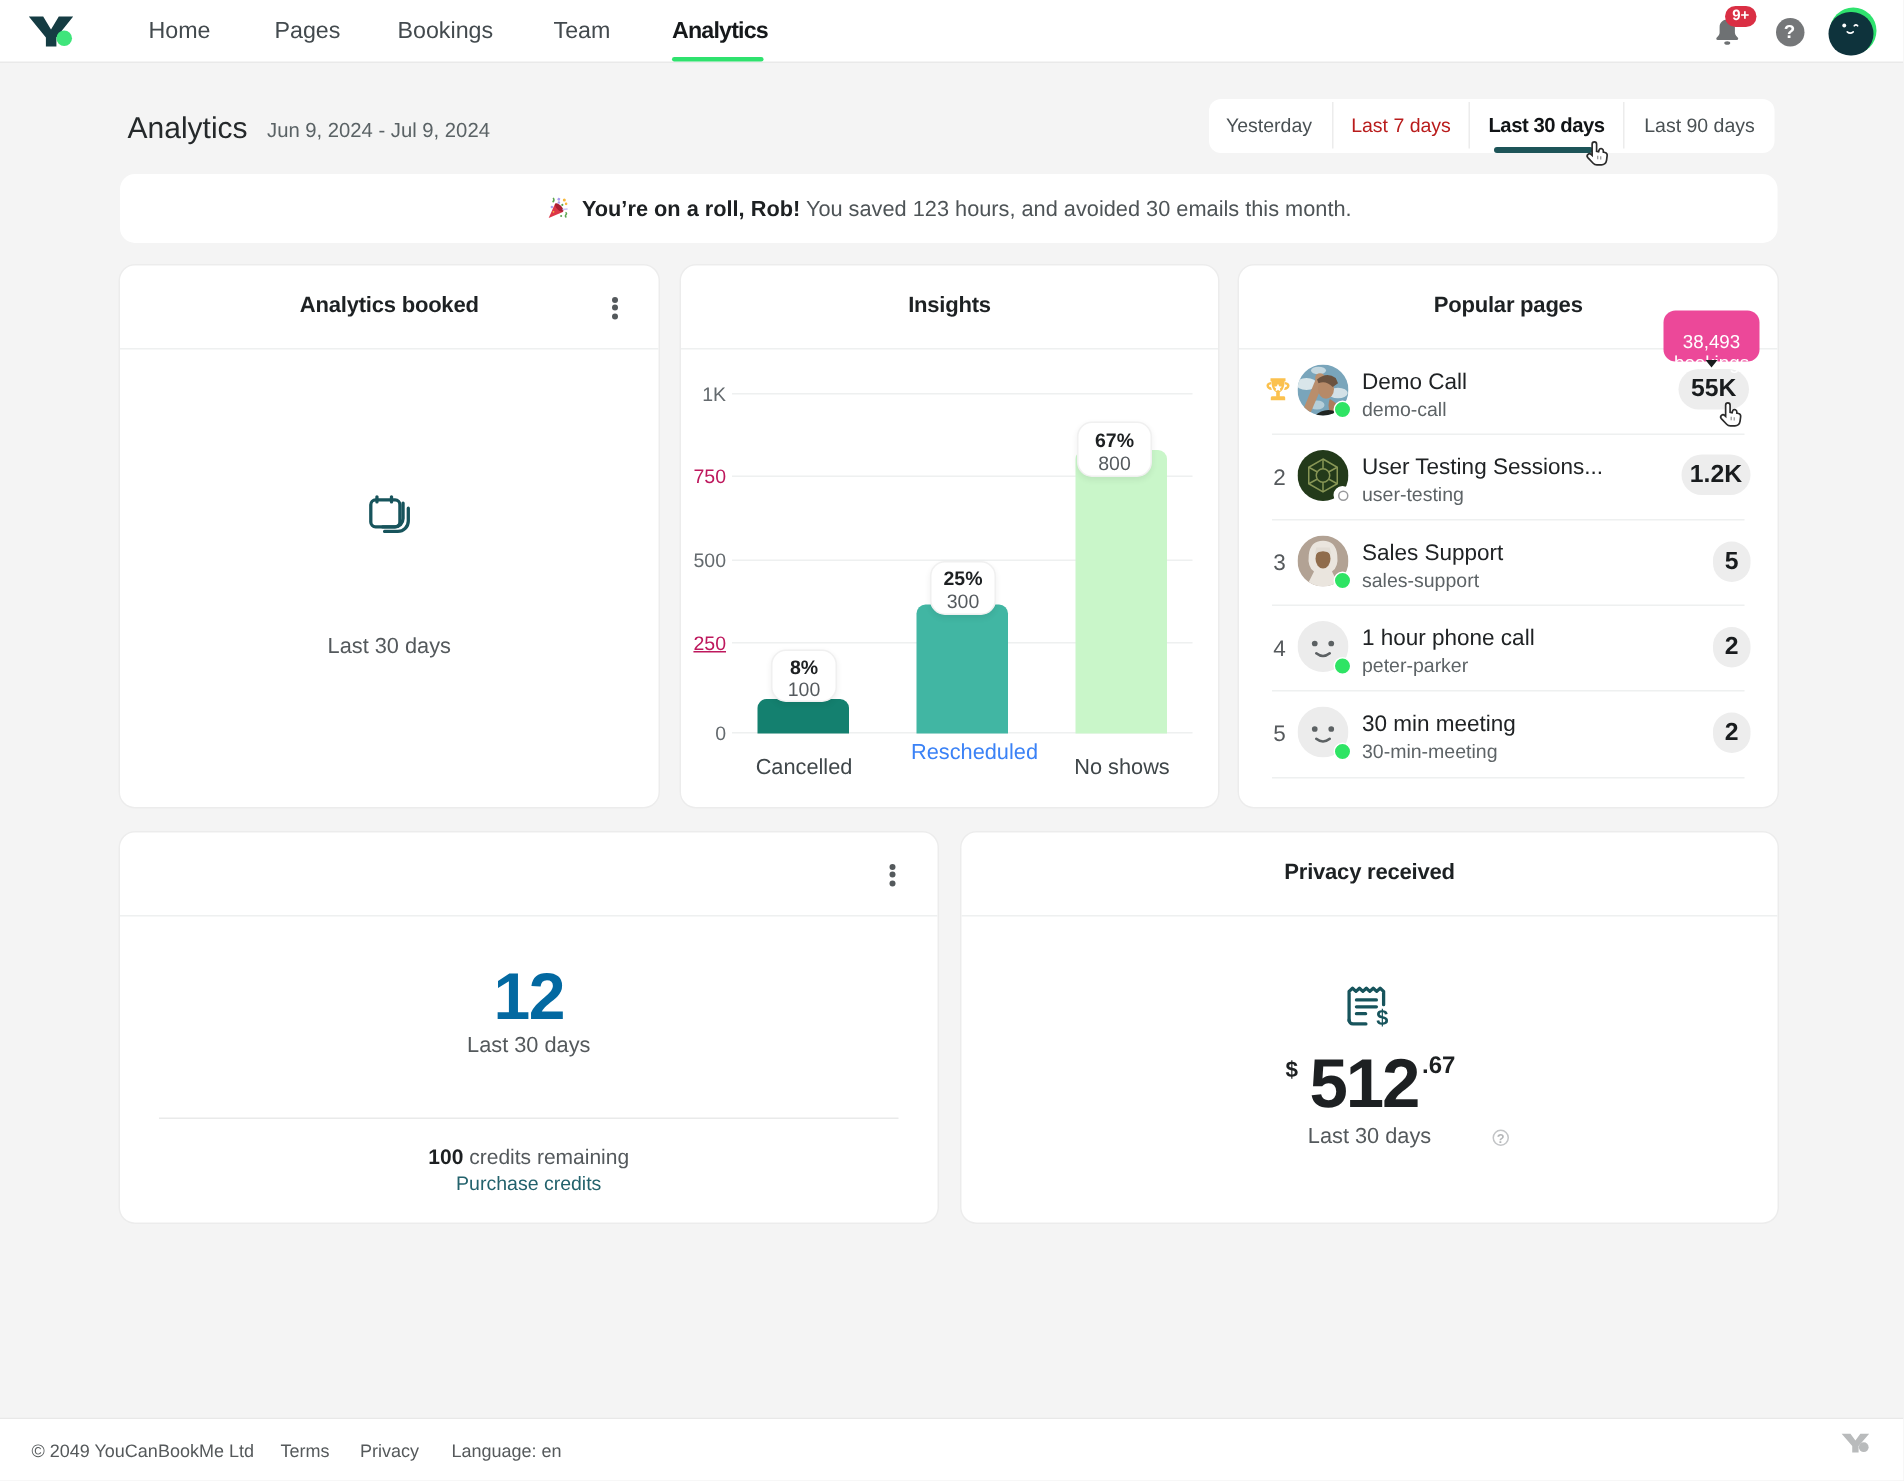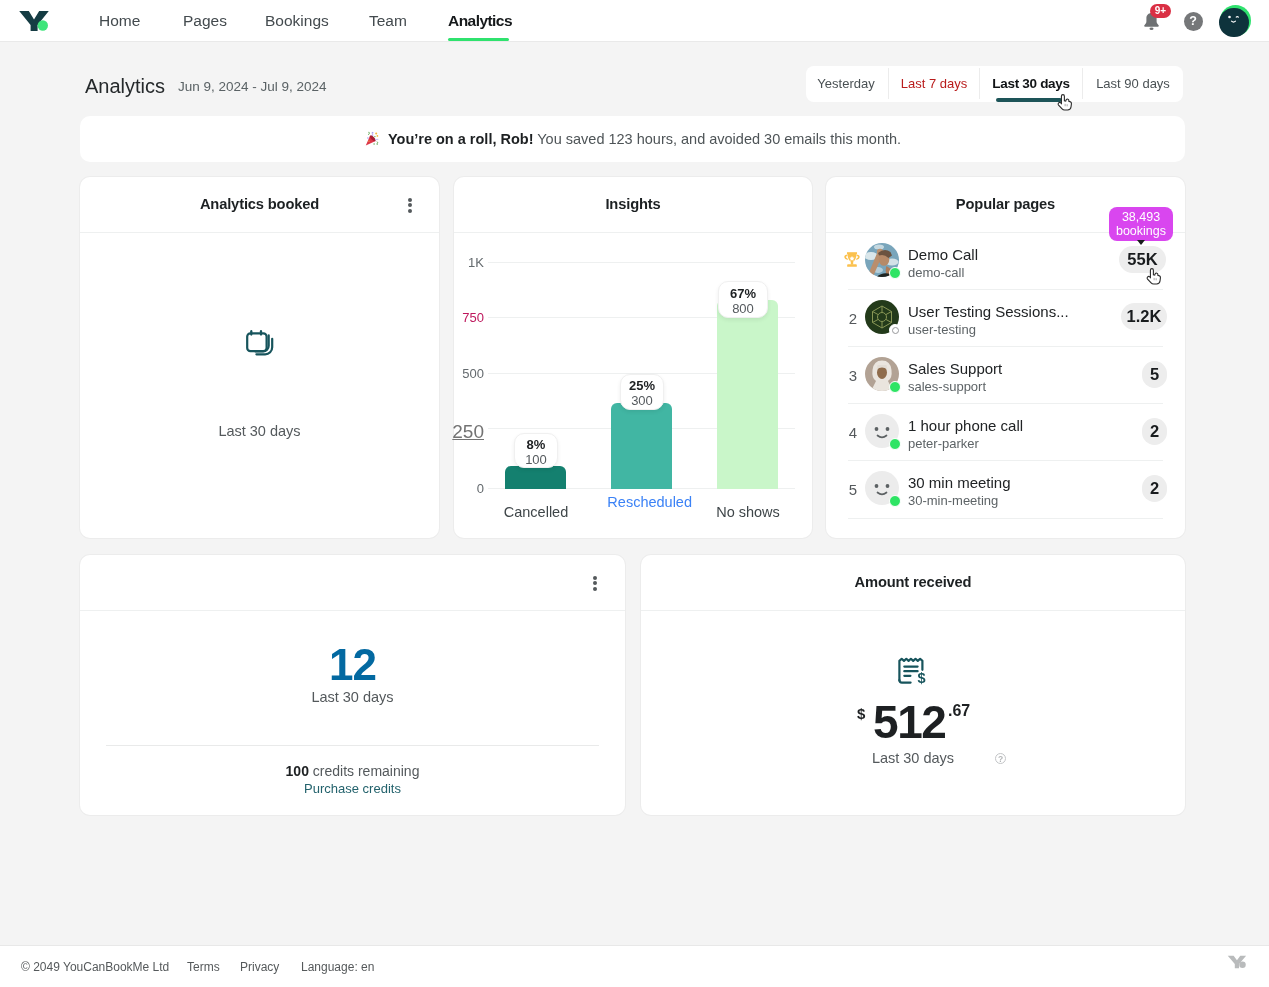--- a/index.html
+++ b/index.html
@@ -110,21 +110,21 @@
   <div class="cardtitle">Insights</div>
 
   <div class="abs" style="left:34px;top:85px;width:307px;height:1px;background:#eef0f0;"></div>
   <div class="abs" style="left:34px;top:140px;width:307px;height:1px;background:#eef0f0;"></div>
   <div class="abs" style="left:34px;top:196px;width:307px;height:1px;background:#eef0f0;"></div>
   <div class="abs" style="left:34px;top:251px;width:307px;height:1px;background:#eef0f0;"></div>
   <div class="abs" style="left:34px;top:311px;width:307px;height:1px;background:#eef0f0;"></div>
   <div class="abs" style="right:328px;top:78px;font-size:13px;color:#646a6e;">1K</div>
   <div class="abs" style="right:328px;top:133px;font-size:13px;color:#be185d;">750</div>
   <div class="abs" style="right:328px;top:189px;font-size:13px;color:#646a6e;">500</div>
-  <div class="abs" style="right:328px;top:244px;font-size:19px;color:#737373;text-decoration:underline;">250</div>
+  <div class="abs" style="right:328px;top:244px;font-size:13px;color:#be185d;text-decoration:underline;">250</div>
   <div class="abs" style="right:328px;top:304px;font-size:13px;color:#646a6e;">0</div>
 
   <div class="abs" style="left:51px;top:289px;width:61px;height:23px;background:#14806f;border-radius:6px 6px 0 0;"></div>
   <div class="abs" style="left:157px;top:226px;width:61px;height:86px;background:#41b6a3;border-radius:6px 6px 0 0;"></div>
   <div class="abs" style="left:263px;top:123px;width:61px;height:189px;background:#c9f6c9;border-radius:6px 6px 0 0;"></div>
 
   <div class="abs" style="left:60px;top:256px;width:44px;height:35px;background:#fff;border-radius:10px;border:1px solid #f0f0f0;box-shadow:0 2px 4px rgba(0,0,0,0.07);text-align:center;">
     <div style="font-size:13px;font-weight:bold;color:#1d2022;margin-top:3px;">8%</div>
     <div style="font-size:13px;color:#555a5e;">100</div>
   </div>
@@ -183,21 +183,21 @@
         <path d="M21.5 23 q4.5 2.5 8 7 l-7 5 q-3-7-1-12 z" fill="#ad7c5b"></path>
         <path d="M11 34.5 q7-6.5 15-3 l3.5 3.5 z" fill="#202522"></path>
       </g>
     </svg>
     <span class="dot"></span>
   </div>
   <div class="abs" style="left:82px;top:69px;font-size:15px;color:#202325;">Demo Call</div>
   <div class="abs" style="left:82px;top:88px;font-size:13px;color:#5d6366;">demo-call</div>
   <div class="pill" style="left:293px;top:69px;width:47px;">55K</div>
 
-  <div class="abs" style="left:283px;top:30px;width:64px;height:33.5px;background:#d946ef;border-radius:8px;color:#fff;font-size:12.5px;text-align:center;line-height:14px;padding-top:3px;">38,493<br>bookings</div>
+  <div class="abs" style="left:283px;top:30px;width:64px;height:33.5px;background:#ec4899;border-radius:8px;color:#fff;font-size:12.5px;text-align:center;line-height:14px;padding-top:14px;">38,493<br>bookings</div>
   <div class="abs" style="left:311px;top:63px;width:0;height:0;border-left:4px solid transparent;border-right:4px solid transparent;border-top:5px solid #191c1e;"></div>
 
   <svg class="abs" style="left:319px;top:91px;" width="17" height="17" viewBox="0 0 16 16">
     <path d="M5.1 2.1 c0-.85.6-1.5 1.4-1.5 .8 0 1.4.65 1.4 1.5 v4.4 l1.25.22 .28-.95 c.24-.8 1.05-1.2 1.8-.9 .55.22.92.78.9 1.4 l-.03.65 1.05.28 c.9.24 1.5 1.1 1.38 2.02 l-.4 3 c-.2 1.58-1.58 2.78-3.2 2.78 H8.1 c-.9 0-1.76-.38-2.36-1.05 L2.4 10.4 c-.54-.6-.5-1.5.1-2.05 .54-.5 1.38-.5 1.92 0 l.68.62 V2.1z" fill="#fff" stroke="#2b2b2b" stroke-width="1.05"></path>
     <path d="M8.6 9.3 v2.2 M10.5 9.6 v2" stroke="#9a9a9a" stroke-width=".8" fill="none"></path>
   </svg>
 
   <div class="abs rank" style="top:133px;">2</div>
   <div class="avatar" style="left:39px;top:123px;">
     <svg width="34" height="34" viewBox="0 0 34 34">
@@ -275,21 +275,21 @@
     </div>
   <div class="abs" style="left:0;width:545px;top:85px;text-align:center;font-size:44px;font-weight:bold;color:#0369a1;letter-spacing:-1px;">12</div>
   <div class="abs" style="left:0;width:545px;top:134px;text-align:center;font-size:14.5px;color:#54595c;">Last 30 days</div>
   <div class="abs" style="left:26px;right:26px;top:190px;height:1px;background:#e9eaea;"></div>
   <div class="abs" style="left:0;width:545px;top:208px;text-align:center;font-size:14px;color:#54595c;"><b style="color:#1d2022;">100</b> credits remaining</div>
   <div class="abs" style="left:0;width:545px;top:226px;text-align:center;font-size:13px;color:#23626c;">Purchase credits</div>
 </div>
 
 <div class="card" style="left:641px;top:555px;width:544px;height:260px;">
   <div class="cardhead"></div>
-  <div class="cardtitle">Amount received</div>
+  <div class="cardtitle">Privacy received</div>
   <svg class="abs" style="left:257px;top:102px;" width="29" height="28" viewBox="0 0 29 28">
     <g fill="none" stroke="#17545c" stroke-width="2.2" stroke-linecap="round" stroke-linejoin="round">
       <path d="M1.4 23 c0 1.5 1.1 2.6 2.6 2.6 h8.6"></path>
       <path d="M1.4 23.5 V3.9 l2.3-2.1 2.3 2.1 2.3-2.1 2.3 2.1 2.3-2.1 2.3 2.1 2.3-2.1 2.3 2.1 2.3-2.1 2.3 2.1 V12.8"></path>
       <line x1="6.3" y1="9.6" x2="19.6" y2="9.6"></line>
       <line x1="6.3" y1="14.2" x2="19.6" y2="14.2"></line>
       <line x1="6.3" y1="18.8" x2="12.4" y2="18.8"></line>
     </g>
     <text x="23.6" y="26.2" font-size="14.5" font-weight="bold" fill="#17545c" text-anchor="middle" font-family="Liberation Sans,sans-serif">$</text>
   </svg>

